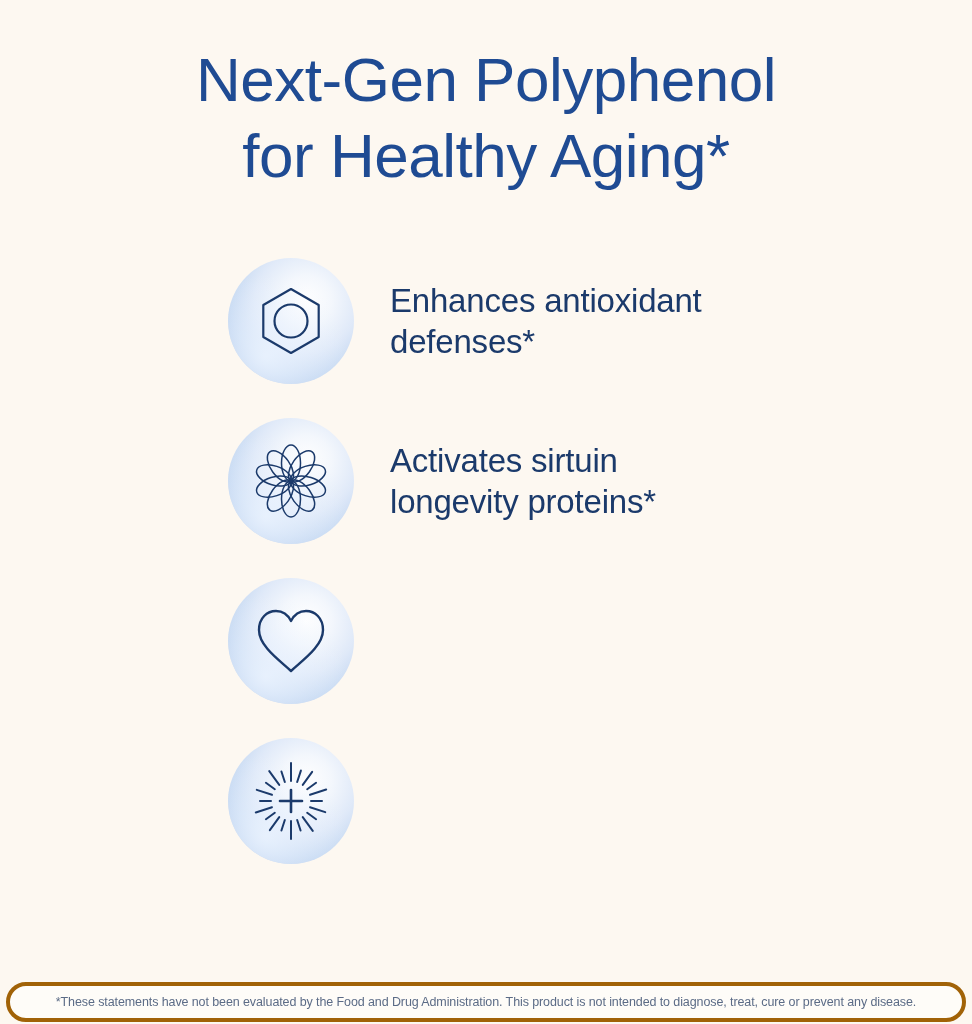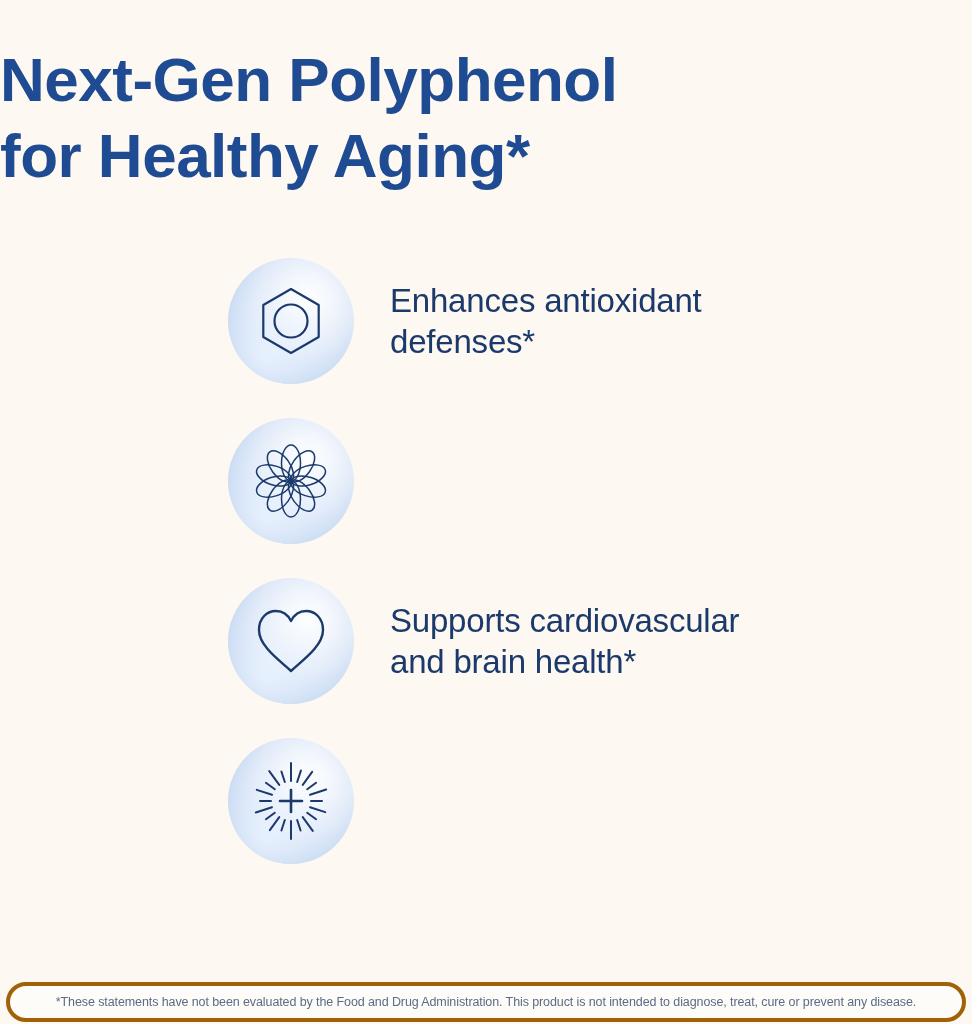--- a/index.html
+++ b/index.html
@@ -21,24 +21,25 @@
     height: 1024px;
     box-sizing: border-box;
   }
 
   
   .headline {
     position: absolute;
     top: 0px;
     left: 0;
     width: 972px;
+    text-align: center;
     color: #1F4B93;
     font-size: 62px;
     line-height: 76px;
-    font-weight: 700;
+    font-weight: 400;
     letter-spacing: -0.5px;
     white-space: pre-line;
   }
 
   
   .benefits {
     position: absolute;
     top: 254px;
     left: 0;
     width: 852px;
@@ -158,30 +159,30 @@
             <ellipse cx="0" cy="-18" rx="9.5" ry="18" transform="rotate(144)"></ellipse>
             <ellipse cx="0" cy="-18" rx="9.5" ry="18" transform="rotate(180)"></ellipse>
             <ellipse cx="0" cy="-18" rx="9.5" ry="18" transform="rotate(216)"></ellipse>
             <ellipse cx="0" cy="-18" rx="9.5" ry="18" transform="rotate(252)"></ellipse>
             <ellipse cx="0" cy="-18" rx="9.5" ry="18" transform="rotate(288)"></ellipse>
             <ellipse cx="0" cy="-18" rx="9.5" ry="18" transform="rotate(324)"></ellipse>
             <circle cx="0" cy="0" r="2.2" fill="#1B3A6B" stroke="none"></circle>
           </g>
         </svg>
       </div>
+      <div class="benefit-text">Activates sirtuin
+longevity proteins*</div>
     </div>
 
     <div class="benefit-row">
       <div class="icon-bubble">
         <svg width="76" height="72" viewBox="0 0 76 72" fill="none" stroke="#1B3A6B" stroke-width="2.4" stroke-linejoin="round" stroke-linecap="round">
           <path d="M38 66 C 26 55, 6 41, 6 25 C 6 13, 14 6, 23 6 C 30.5 6, 35.5 11, 38 16 C 40.5 11, 45.5 6, 53 6 C 62 6, 70 13, 70 25 C 70 41, 50 55, 38 66 Z"></path>
         </svg>
       </div>
-      <div class="benefit-text">Supports cardiovascular
-and brain health*</div>
     </div>
 
     <div class="benefit-row">
       <div class="icon-bubble">
         <svg width="82" height="82" viewBox="0 0 82 82" fill="none" stroke="#1B3A6B" stroke-width="2" stroke-linecap="round">
           <g transform="translate(41,41)">
             <g stroke-width="2">
               <line x1="0" y1="-20" x2="0" y2="-38" transform="rotate(0)"></line>
               <line x1="0" y1="-20" x2="0" y2="-32" transform="rotate(18)"></line>
               <line x1="0" y1="-20" x2="0" y2="-36" transform="rotate(36)"></line>

